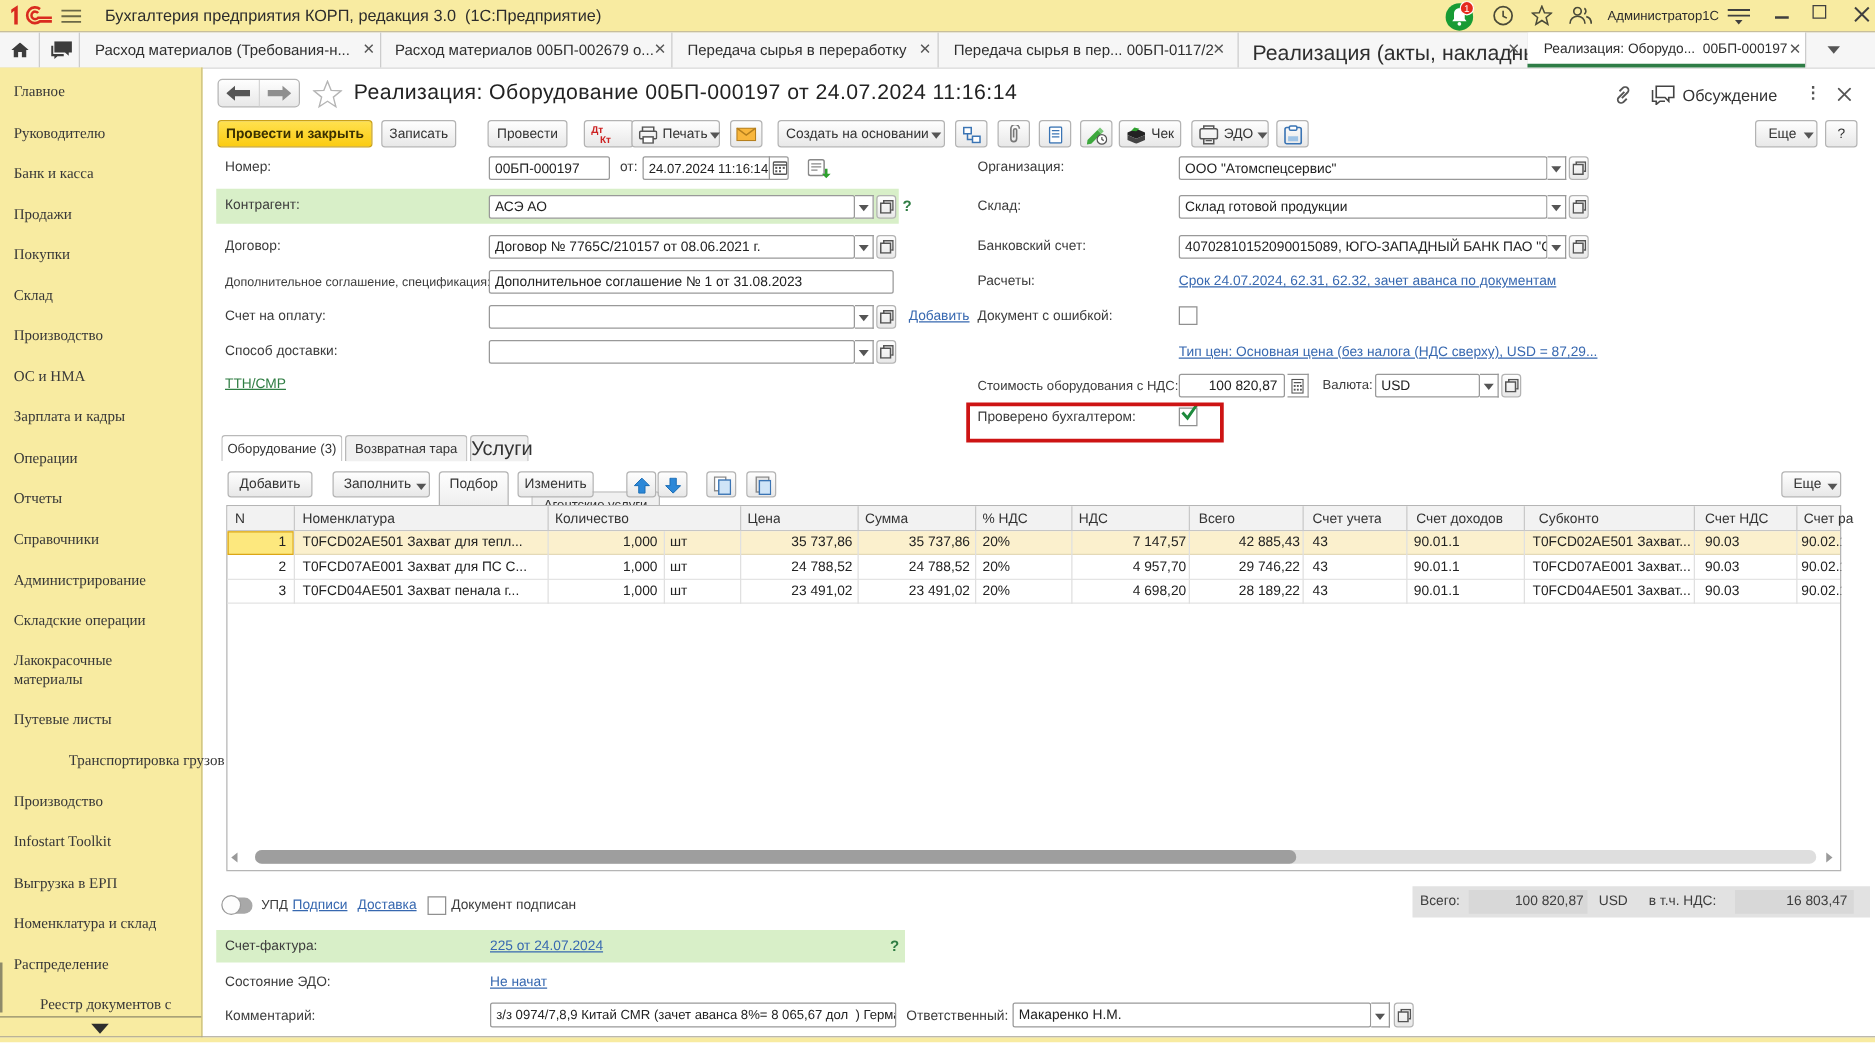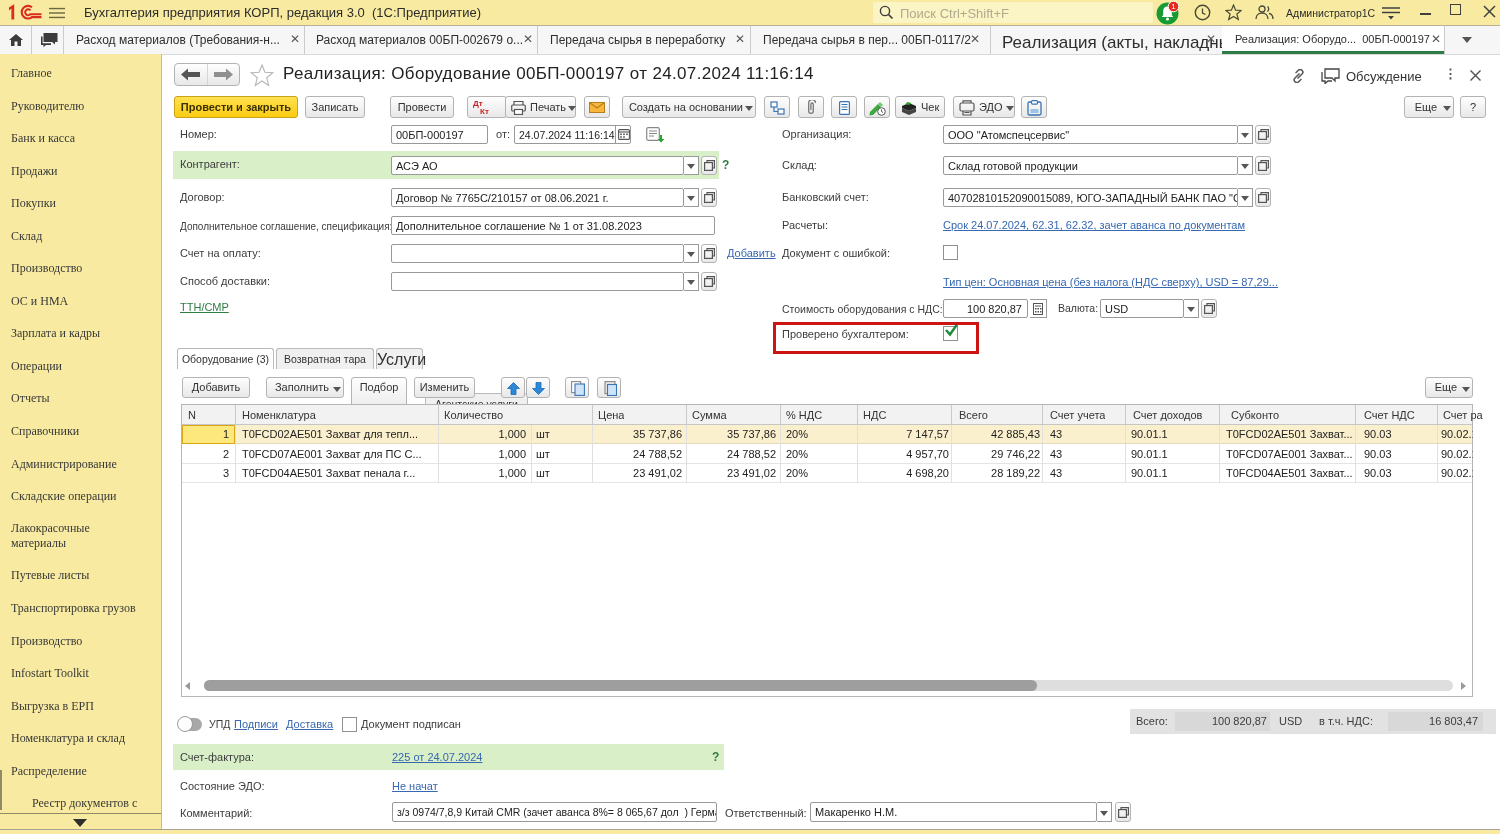--- a/index.html
+++ b/index.html
@@ -30,27 +30,20 @@
 
   <svg class="a" style="left:49px;top:7px;" width="16" height="12" viewBox="0 0 18 13">
     <g stroke="#6b6846" stroke-width="1.6">
         <line x1="0" y1="1.5" x2="18" y2="1.5"></line>
         <line x1="0" y1="6.5" x2="18" y2="6.5"></line>
         <line x1="0" y1="11.5" x2="18" y2="11.5"></line>
       </g>
   </svg>
   <div class="a" style="left:84px;top:5px;font-size:13px;color:#2c2c2c;">Бухгалтерия предприятия КОРП, редакция 3.0&nbsp;&nbsp;(1С:Предприятие)</div>
 
-  <div class="a" style="left:873px;top:2px;width:280px;height:21px;background:#fbf4c4;border-radius:2px;">
-    <svg class="a" style="left:6px;top:3px;" width="15" height="15" viewBox="0 0 15 15">
-        <circle cx="6" cy="6" r="4.6" fill="none" stroke="#3c3c3c" stroke-width="1.4"></circle>
-        <line x1="9.5" y1="9.5" x2="13.5" y2="13.5" stroke="#3c3c3c" stroke-width="1.7"></line>
-      </svg>
-    <div class="a" style="left:27px;top:4px;color:#b0ab8e;font-size:13px;">Поиск Ctrl+Shift+F</div>
-  </div>
 
   <div class="a" style="left:1156px;top:1px;width:24px;height:24px;">
     <svg width="24" height="24" viewBox="0 0 24 24">
       <circle cx="11.5" cy="12.5" r="11" fill="#189b34"></circle>
       <path d="M11.5 5.5 c-2.8 0 -4.3 2 -4.3 4.5 l0 4 l-1.4 2 l11.4 0 l-1.4 -2 l0 -4 c0 -2.5 -1.5 -4.5 -4.3 -4.5 z" fill="#fff"></path>
       <circle cx="11.5" cy="18" r="1.5" fill="#fff"></circle>
       <circle cx="17.5" cy="5.5" r="5.3" fill="#e52a1e" stroke="#fff" stroke-width="1"></circle>
       <text x="17.5" y="8.3" font-size="8" fill="#fff" text-anchor="middle" font-family="Liberation Sans">1</text>
     </svg>
   </div>
@@ -130,21 +123,21 @@
   <div class="sideitem" style="top:207px;">Производство</div>
   <div class="sideitem" style="top:240px;">ОС и НМА</div>
   <div class="sideitem" style="top:272px;">Зарплата и кадры</div>
   <div class="sideitem" style="top:305px;">Операции</div>
   <div class="sideitem" style="top:337px;">Отчеты</div>
   <div class="sideitem" style="top:370px;">Справочники</div>
   <div class="sideitem" style="top:403px;">Администрирование</div>
   <div class="sideitem" style="top:435px;">Складские операции</div>
   <div class="sideitem" style="top:467px;line-height:15px;">Лакокрасочные<br>материалы</div>
   <div class="sideitem" style="top:514px;">Путевые листы</div>
-  <div class="sideitem" style="top:547px;">Транспортировка грузов</div>
+  <div class="sideitem" style="top:547px;margin-left:44px;">Транспортировка грузов</div>
   <div class="sideitem" style="top:580px;">Производство</div>
   <div class="sideitem" style="top:612px;">Infostart Toolkit</div>
   <div class="sideitem" style="top:645px;">Выгрузка в ЕРП</div>
   <div class="sideitem" style="top:677px;">Номенклатура и склад</div>
   <div class="sideitem" style="top:710px;">Распределение</div>
   <div class="sideitem" style="top:742px;margin-left:21px;">Реестр документов с</div>
   <div class="hline" style="left:0;top:759px;width:161px;background:#8e8a6a;"></div>
   <div class="a" style="left:73px;top:765px;width:0;height:0;border-left:7px solid transparent;border-right:7px solid transparent;border-top:8px solid #2e2e2e;"></div>
   <div class="a" style="left:0;top:716px;width:2px;height:40px;background:#8e8a6a;"></div>
 </div>

